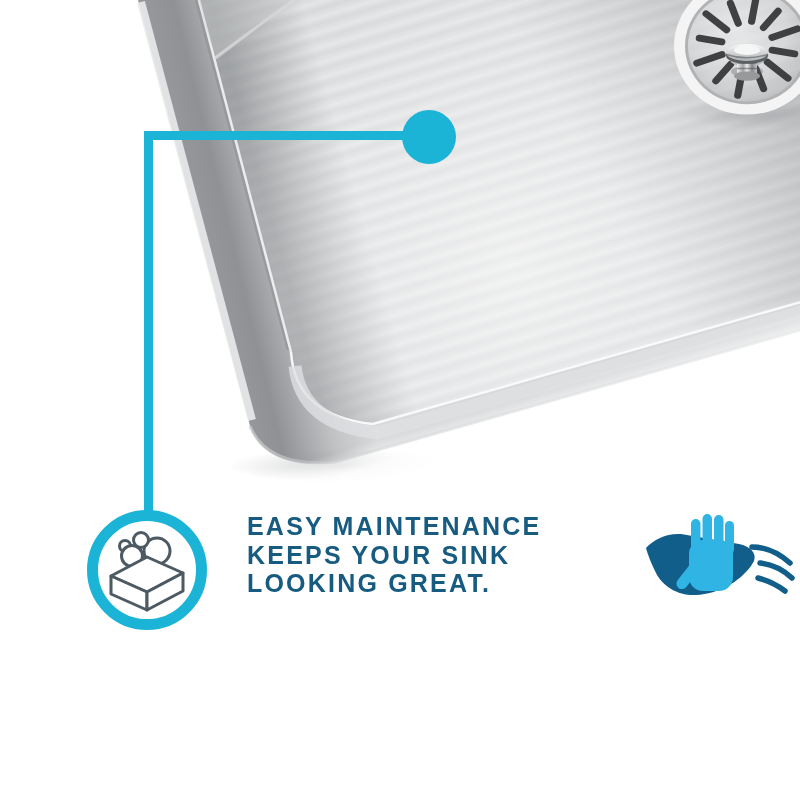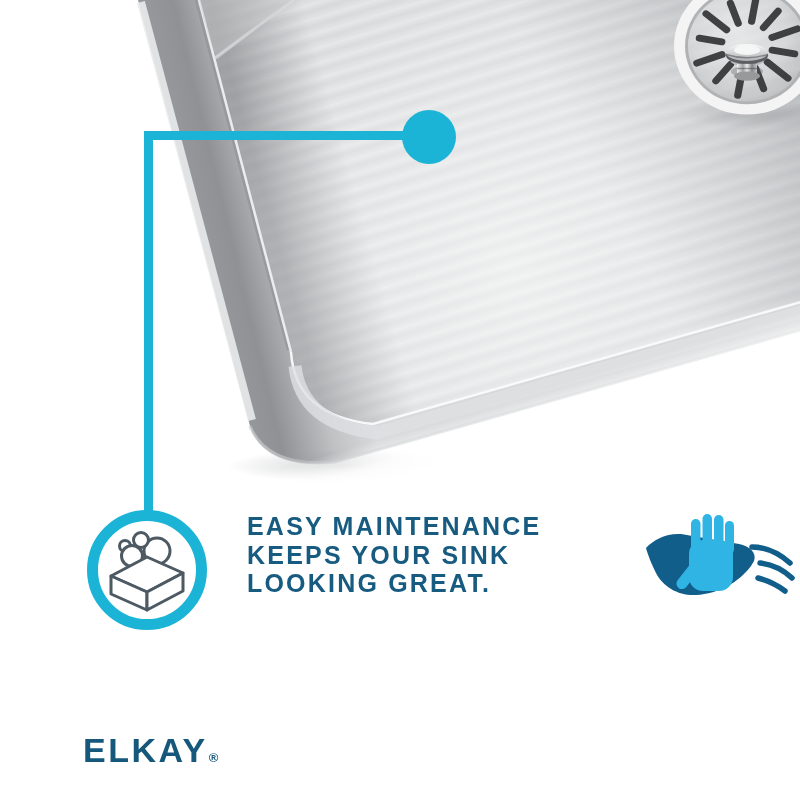--- a/index.html
+++ b/index.html
@@ -199,15 +199,14 @@
       <rect x="86" y="18" width="9" height="33" rx="4.5"></rect>
       <rect x="44" y="56" width="11" height="32" rx="5.5" transform="rotate(38 49 72)"></rect>
     </g>
     <g stroke="var(--towel-dark-blue)" stroke-width="5.5" stroke-linecap="round" fill="none">
       <path d="M113,44 Q133,44 151,60"></path>
       <path d="M121,60 Q139,62 153,75"></path>
       <path d="M119,75 Q134,79 146,88"></path>
     </g>
   </svg>
 
-  <div class="brand"><span>ELKAY</span><span class="reg">®</span></div>
 
 </div>
 
 </body></html>

